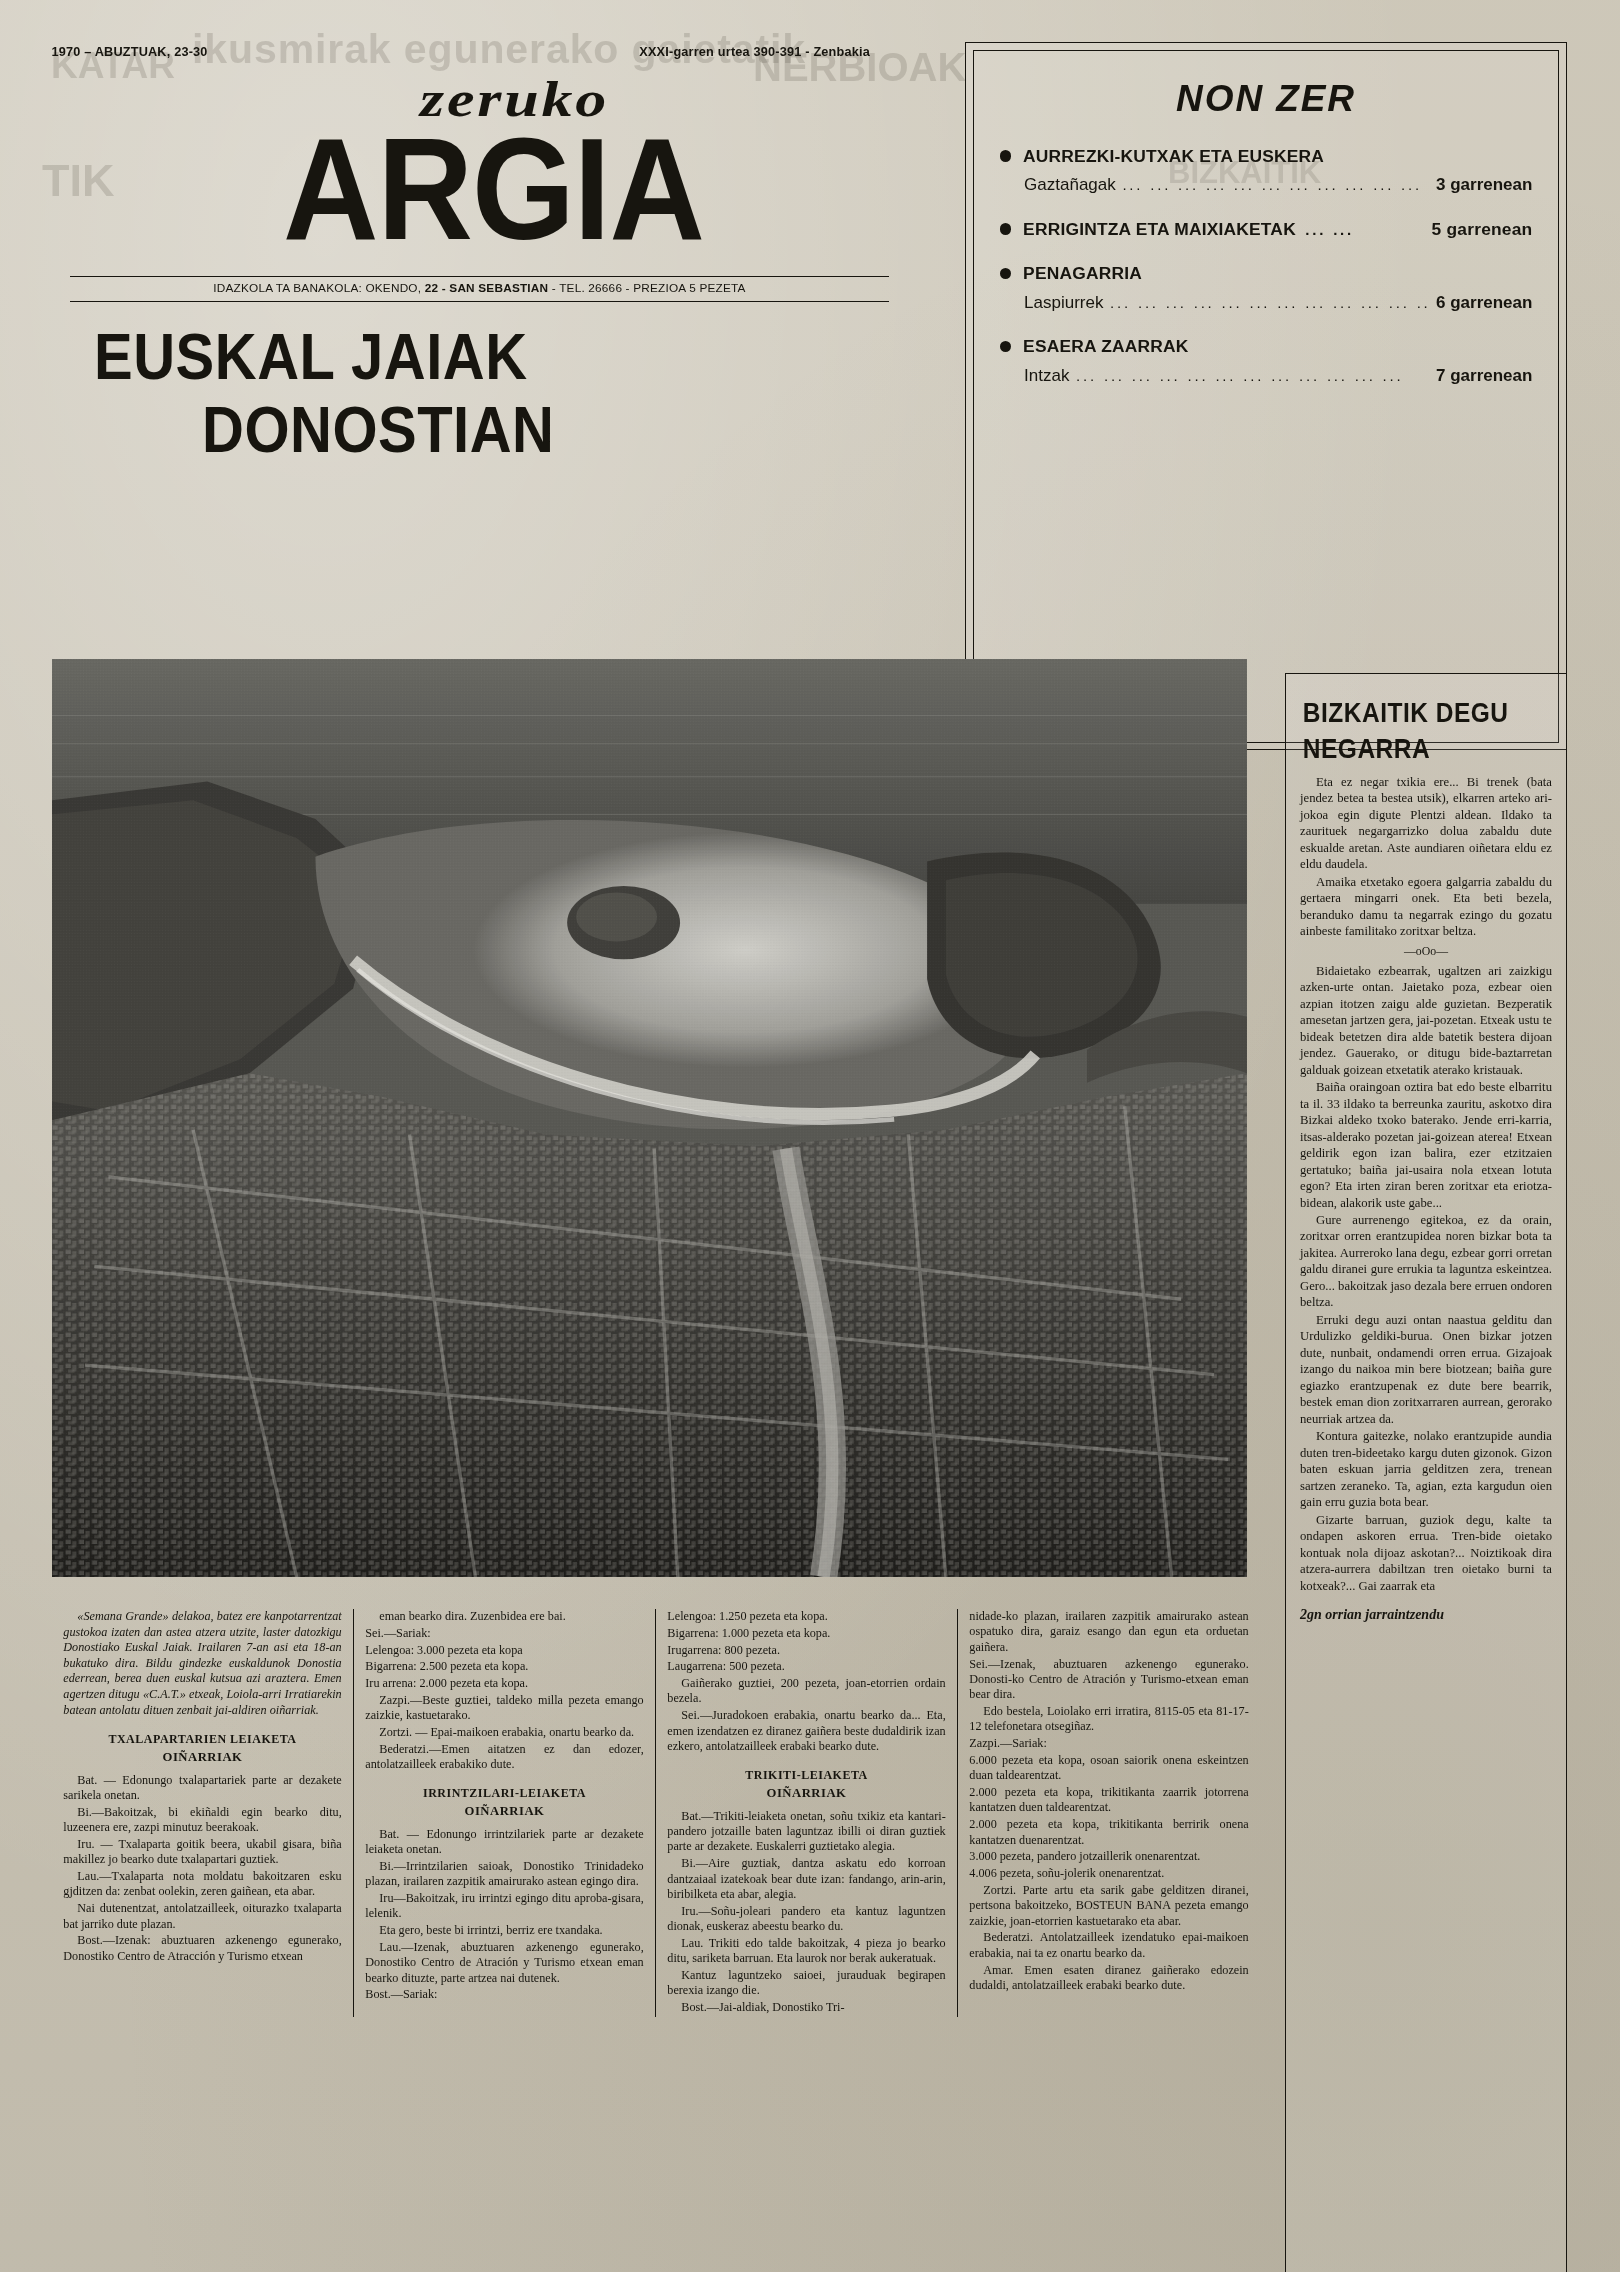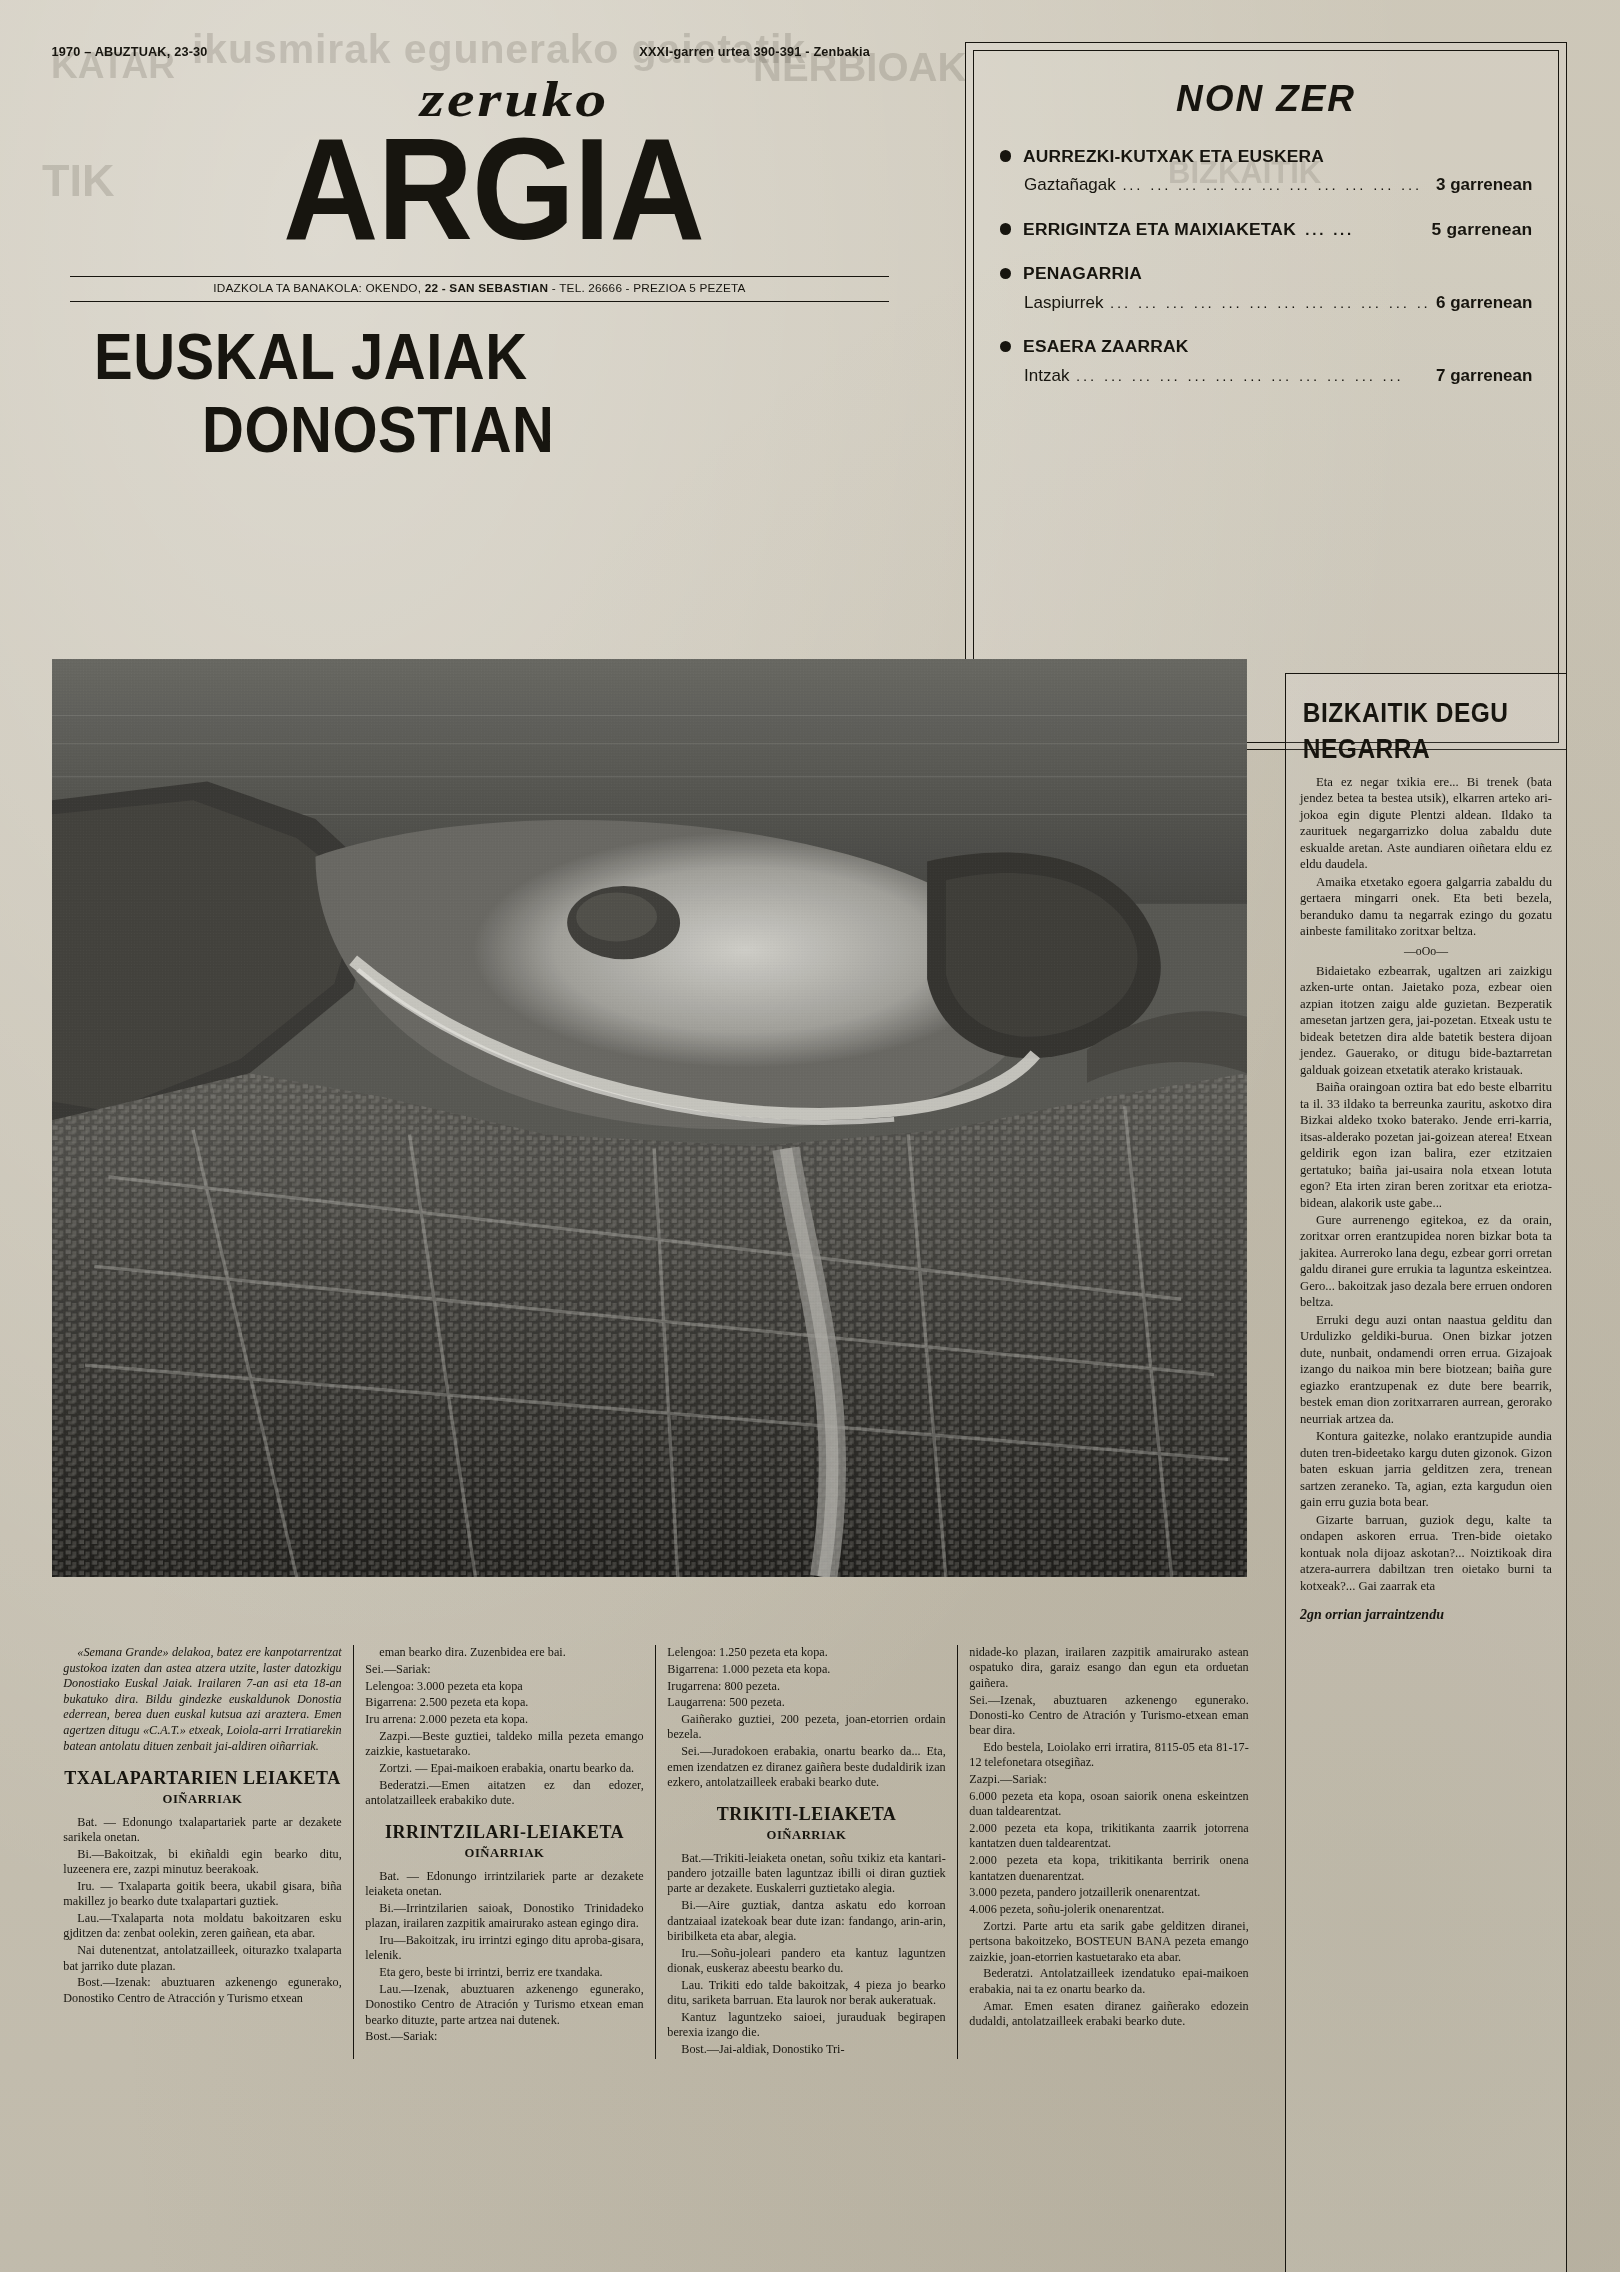--- a/index.html
+++ b/index.html
@@ -222,21 +222,20 @@
     margin-top: 12.2px;
   }
 
   
   .cols {
     position: absolute;
     left: 52px; top: 1609px;
     width: 1209px;
     display: flex;
     gap: 0;
-    margin-top: 36px;
   }
   .col {
     width: 302px;
     padding: 0 11.3px;
     box-sizing: border-box;
     border-right: 0.9px solid #17150f;
   }
   .col:last-child { border-right: none; }
   .col p {
     font-size: 12.2px;
@@ -248,21 +247,21 @@
   }
   .col p.noind { text-indent: 0; }
   .col .lead {
     font-style: italic;
     font-size: 12.2px;
     line-height: 1.28;
   }
   .col h3 {
     font-family: "Liberation Serif", serif;
     font-weight: bold;
-    font-size: 18px;
+    font-size: 12px;
     letter-spacing: 0.5px;
     text-align: center;
     margin: 14px 0 1.9px 0;
   }
   .col h4 {
     font-family: "Liberation Serif", serif;
     font-weight: bold;
     font-size: 12.7px;
     letter-spacing: 0.5px;
     text-align: center;

